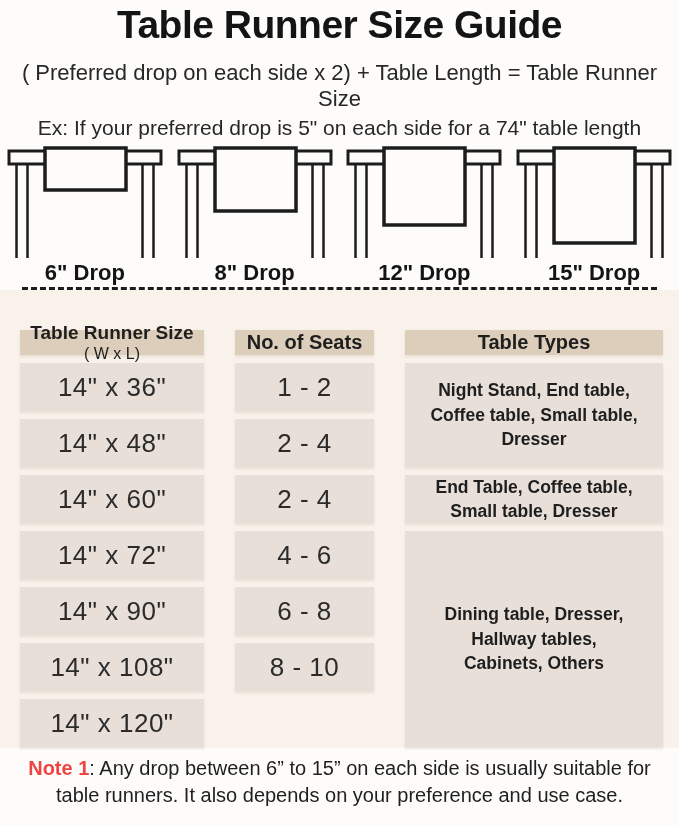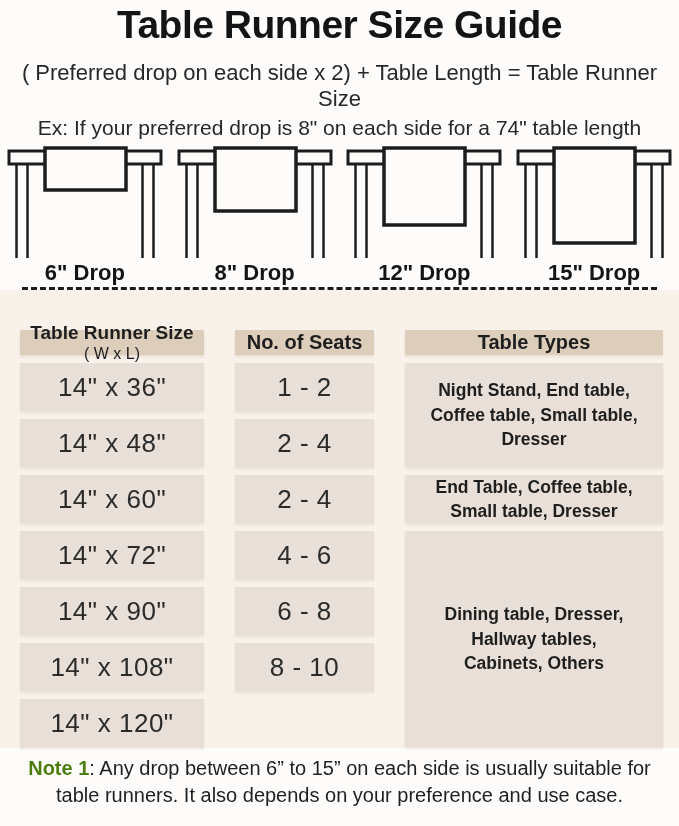--- a/index.html
+++ b/index.html
@@ -43,31 +43,31 @@
   .data-cell { background:#e7dfd8; color:#2b2b2b; }
   .hdr-big { font-size:20px; font-weight:700; }
   .hdr-line1 { font-size:19px; font-weight:700; line-height:22px; }
   .hdr-line2 { font-size:16px; font-weight:400; line-height:19px; }
   .size-cell, .seats-cell { font-size:26px; font-weight:400; letter-spacing:0.5px; }
   .types-cell { font-size:17.5px; font-weight:700; line-height:1.4; padding:2px 12px; color:#1e1e1e; }
 
   
   .notes { background:#fdfcfa; padding:7px 4px 0; text-align:center; }
   .note { margin:0; font-size:20px; line-height:27px; color:#1f1f1f; }
-  .note b { font-weight:700; color:#4d7c0f; }
+  .note b { font-weight:700; color:#ef4444; }
 </style>
 </head>
 <body>
 
 <div class="page">
 
   <div class="top">
     <h1 class="title">Table Runner Size Guide</h1>
     <p class="formula-line f1">( Preferred drop on each side x 2) + Table Length = Table Runner Size</p>
-    <p class="formula-line f2">Ex: If your preferred drop is 8" on each side for a 74" table length</p>
+    <p class="formula-line f2">Ex: If your preferred drop is 5" on each side for a 74" table length</p>
   </div>
 
   <div class="figs">
 
     <div class="fig">
       <svg width="166" height="112" viewBox="0 0 166 112">
         <g stroke="#1c1c1c" fill="none">
           <line x1="14.5" y1="16" x2="14.5" y2="112" stroke-width="2.5"></line>
           <line x1="25.5" y1="18" x2="25.5" y2="112" stroke-width="2.5"></line>
           <line x1="140.5" y1="18" x2="140.5" y2="112" stroke-width="2.5"></line>

